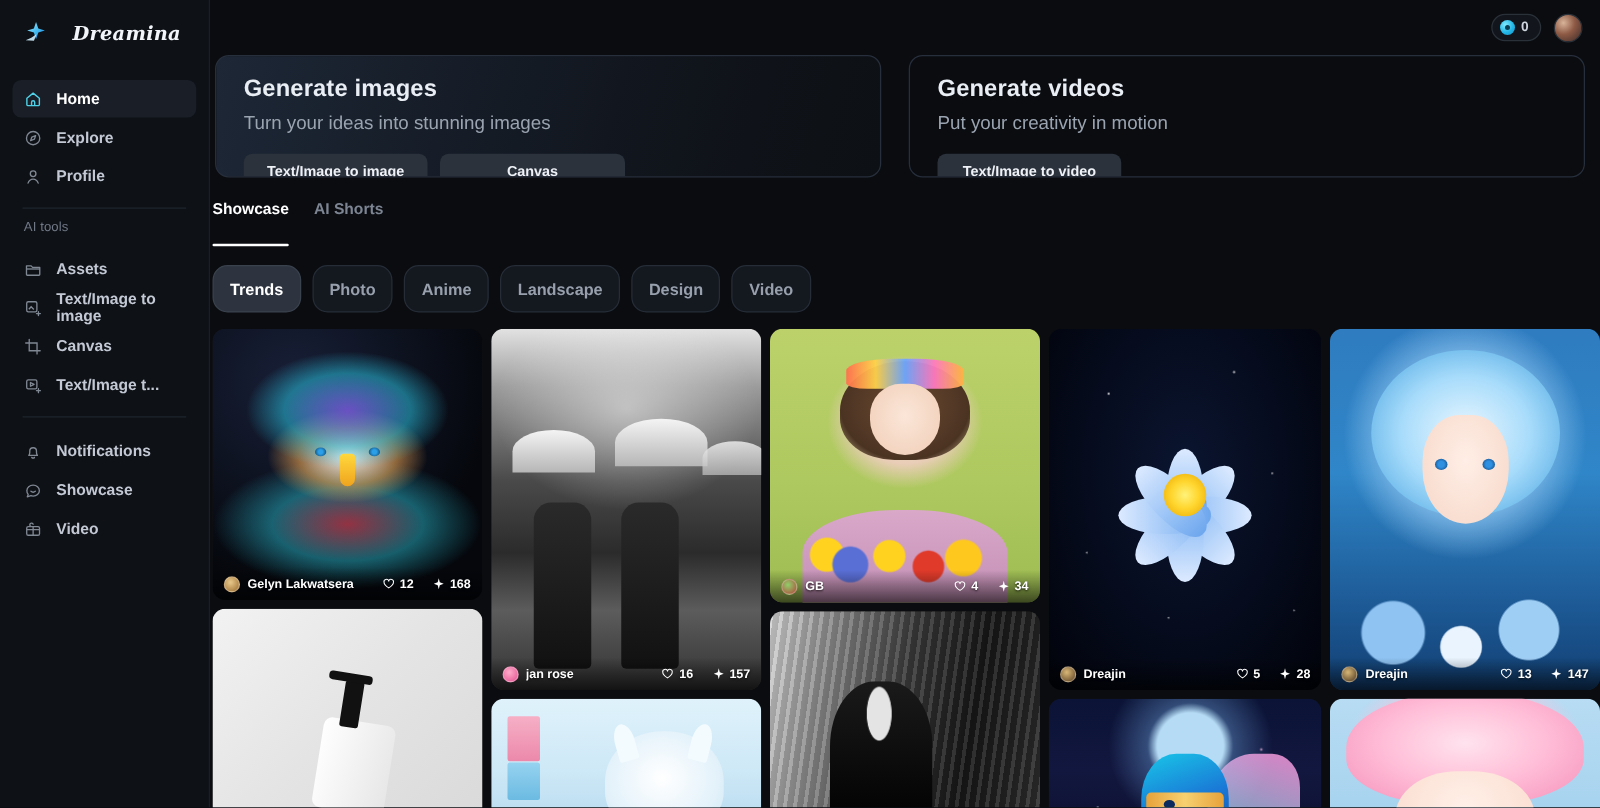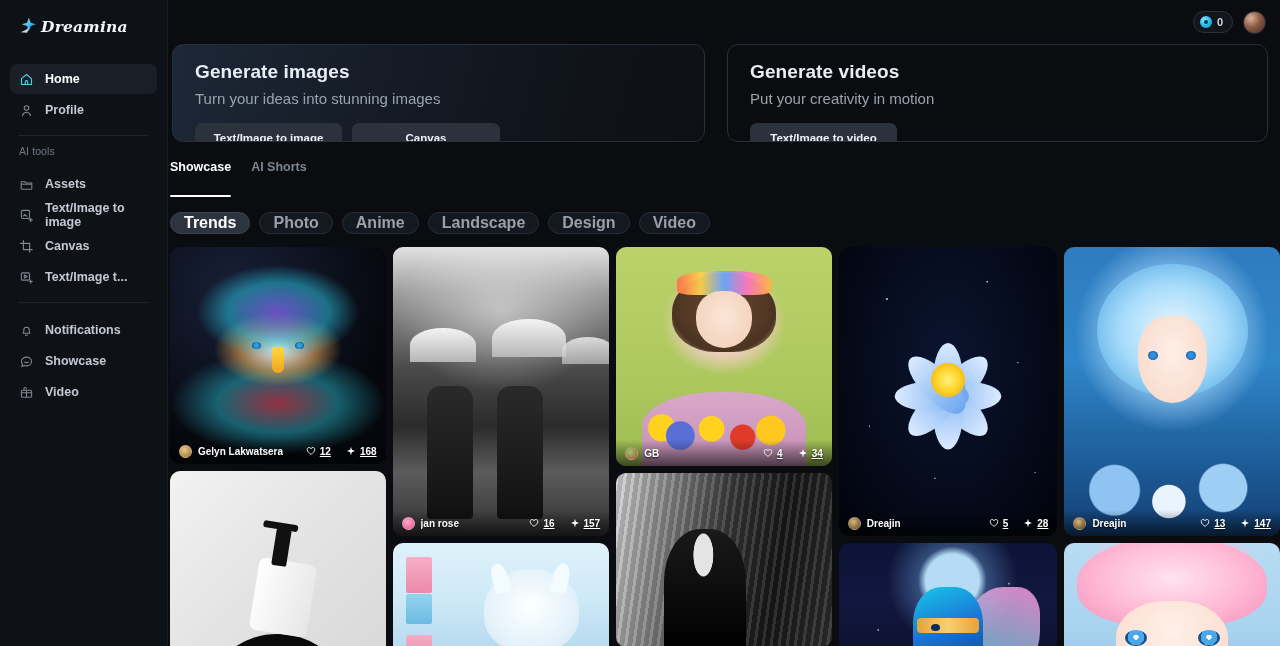--- a/index.html
+++ b/index.html
@@ -14,21 +14,21 @@
 
   
   .sidebar {
     width: 168px; height: 646px; flex: 0 0 168px;
     background: #0e1116;
     border-right: 1px solid #1a1f27;
     padding: 0 10px;
     position: relative;
   }
   .brand {
-    height: 52px; display: flex; align-items: center; gap: 3px;
+    height: 52px; display: flex; align-items: center; gap: 20px;
     padding-left: 8px;
   }
   .brand-logo { width: 20px; height: 20px; display: block; }
   .brand-name {
     font-family: "DejaVu Serif", serif;
     font-style: italic; font-weight: 700;
     font-size: 15.5px; color: #f2f5f9; letter-spacing: .2px;
   }
   .nav { margin-top: 12px; }
   .nav-item {
@@ -97,23 +97,23 @@
   }
   .tab.active { color: #ffffff; }
   .tab.active::after {
     content: ""; position: absolute; left: 0; right: 0; bottom: 0;
     height: 2px; background: #ffffff; border-radius: 2px;
   }
 
   
   .chips { display: flex; gap: 9px; padding-left: 2px; margin-top: 15px; }
   .chip {
-    height: 22px; padding: 0 13px; border-radius: 12px;
+    height: 38px; padding: 0 13px; border-radius: 12px;
     display: flex; align-items: center; justify-content: center;
-    font-size: 16px; font-weight: 600; color: #98a0ad;
+    font-size: 13px; font-weight: 600; color: #98a0ad;
     border: 1px solid #262d37; background: #141920; cursor: pointer;
   }
   .chip.active { background: #2d343f; color: #ffffff; border-color: #3a424e; }
 
   
   .grid {
     margin-top: 13px; padding-left: 2px;
     display: flex; gap: 7px;
     height: 400px; overflow: hidden;
   }
@@ -139,21 +139,21 @@
     width: 13px; height: 13px; border-radius: 50%;
     flex: 0 0 13px; border: 1px solid rgba(255,255,255,.25);
   }
   .meta .uname {
     font-size: 10px; font-weight: 700; color: #fff; white-space: nowrap;
     overflow: hidden; text-overflow: ellipsis; max-width: 110px;
     text-shadow: 0 1px 2px rgba(0,0,0,.8);
   }
   .meta .spacer { flex: 1 1 auto; }
   .stat { display: flex; gap: 4px; font-size: 10px; font-weight: 700; color: #fff;
-          text-shadow: 0 1px 2px rgba(0,0,0,.8); text-decoration: underline; }
+          text-shadow: 0 1px 2px rgba(0,0,0,.8); }
   .stat + .stat { margin-left: 9px; }
   .stat svg { width: 10px; height: 10px; display: block; }
 
   
   .art-eagle {
     background:
       radial-gradient(ellipse 52% 30% at 50% 30%, rgba(120,90,220,.85) 0%, rgba(40,190,220,.55) 45%, rgba(10,14,20,0) 72%),
       radial-gradient(ellipse 38% 22% at 50% 47%, #f0f2f5 0%, rgba(230,160,80,.6) 48%, rgba(20,20,28,0) 78%),
       radial-gradient(ellipse 62% 30% at 50% 72%, rgba(220,70,90,.65) 0%, rgba(40,180,200,.5) 45%, rgba(10,12,18,0) 80%),
       radial-gradient(circle at 30% 20%, #182038 0%, #05070c 70%);
@@ -398,20 +398,27 @@
     <nav class="nav">
       <div class="nav-item active">
         <svg class="ico" viewBox="0 0 24 24" fill="none" stroke="#4fd1e8" stroke-width="1.8">
           <path d="M4 10.5 L12 4 L20 10.5 V19 a1 1 0 0 1-1 1 H5 a1 1 0 0 1-1-1 Z" stroke-linejoin="round"></path>
           <path d="M10 20 v-4.2 a2 2 0 0 1 4 0 V20" stroke-linejoin="round"></path>
         </svg>
         <span>Home</span>
       </div>
       <div class="nav-item">
         <svg class="ico" viewBox="0 0 24 24" fill="none" stroke="#9aa3b0" stroke-width="1.7">
+          <circle cx="12" cy="12" r="8.5"></circle>
+          <path d="M15.2 8.8 L10.4 10.6 L8.8 15.2 L13.6 13.4 Z" stroke-linejoin="round"></path>
+        </svg>
+        <span>Explore</span>
+      </div>
+      <div class="nav-item">
+        <svg class="ico" viewBox="0 0 24 24" fill="none" stroke="#9aa3b0" stroke-width="1.7">
           <circle cx="12" cy="8" r="3.6"></circle>
           <path d="M5.5 20 c1.2-3.6 4-5.2 6.5-5.2 s5.3 1.6 6.5 5.2" stroke-linecap="round"></path>
         </svg>
         <span>Profile</span>
       </div>
     </nav>
 
     <div class="nav-sep"></div>
     <div class="nav-head">AI tools</div>
 

